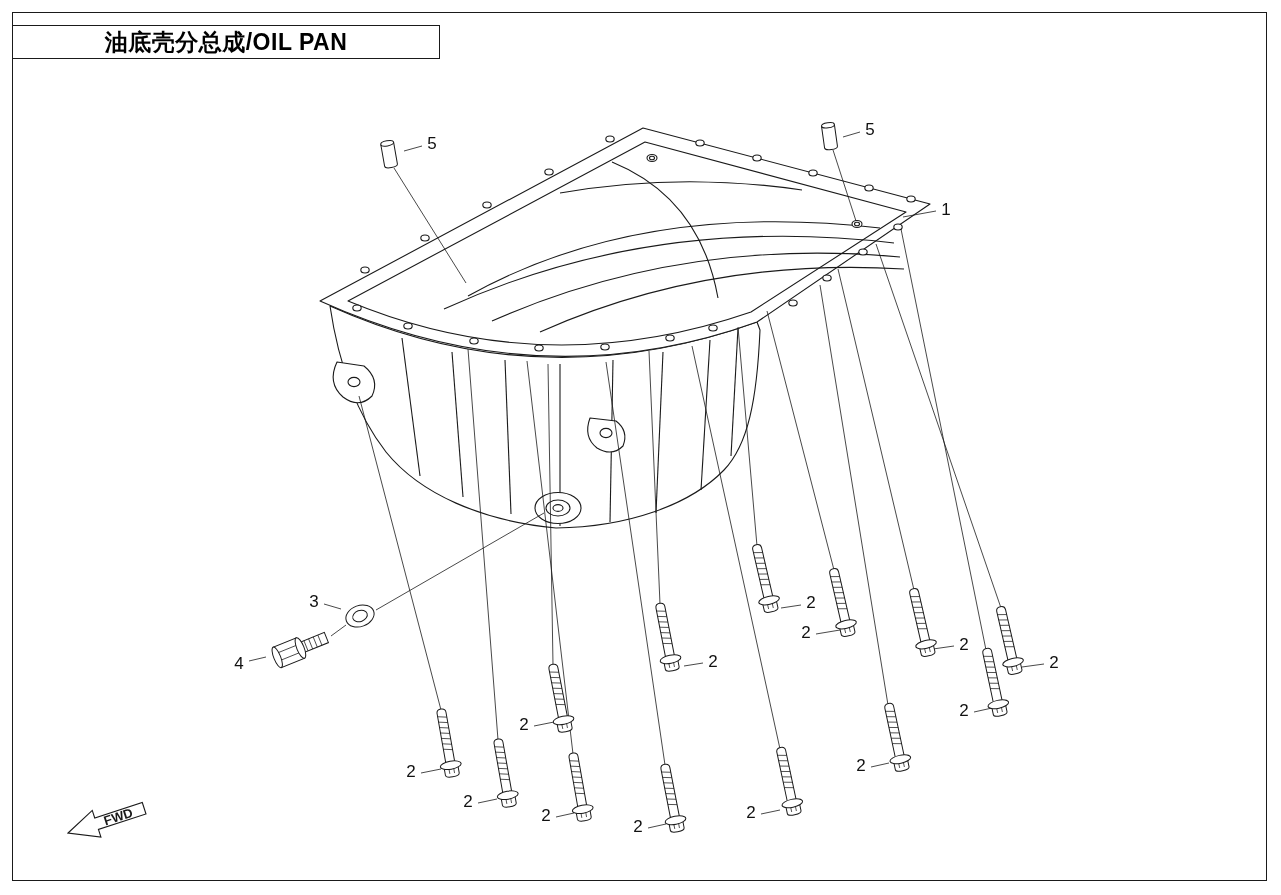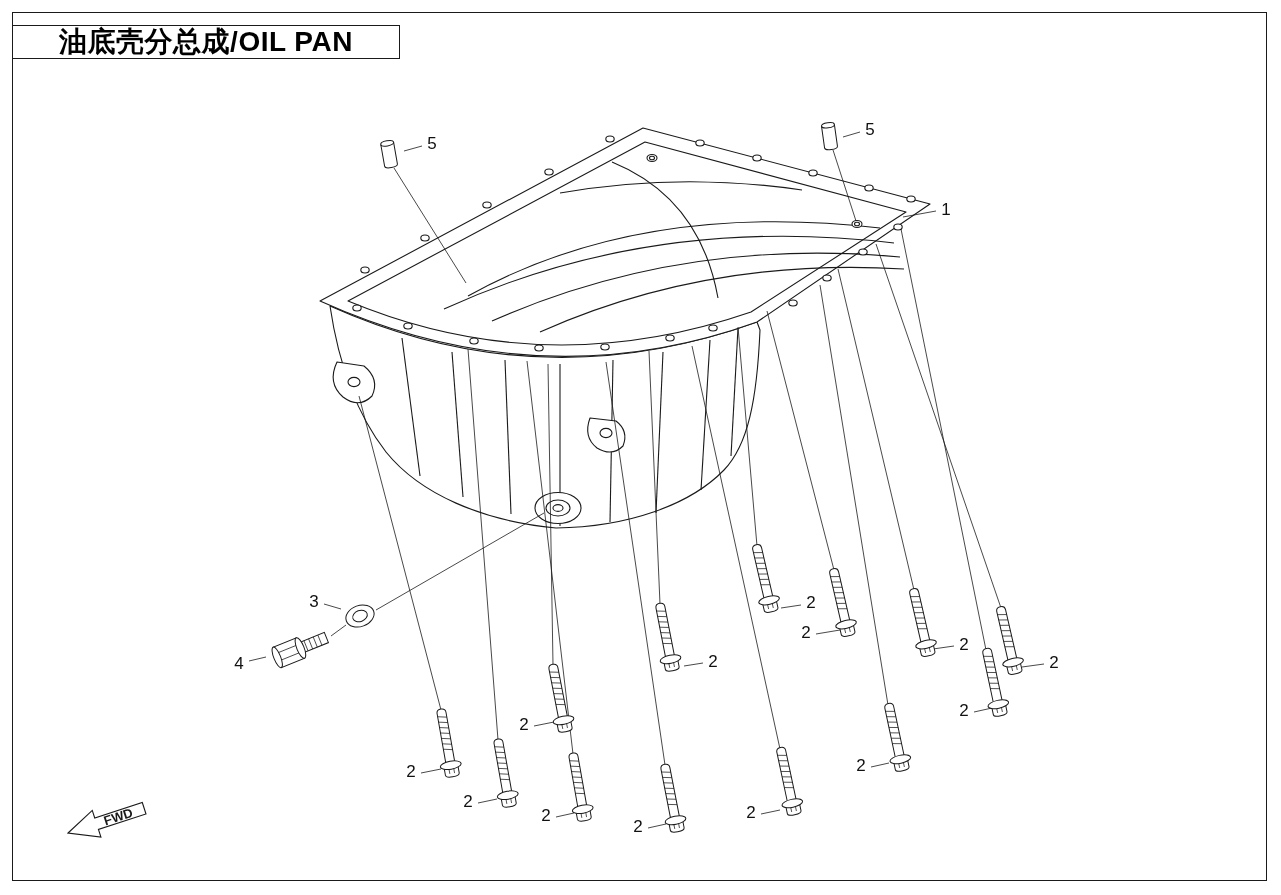--- a/index.html
+++ b/index.html
@@ -5,24 +5,24 @@
   html,body{margin:0;padding:0}
   body{
     width:1281px;height:895px;position:relative;overflow:hidden;
     background:#ffffff;font-family:"Liberation Sans",sans-serif;color:#111;
   }
   .page-border{
     position:absolute;left:12px;top:12px;width:1255px;height:869px;
     border:1.5px solid #1a1a1a;box-sizing:border-box;background:#fff;
   }
   .title-box{
-    position:absolute;left:12px;top:25px;width:388px;height:34px;
+    position:absolute;left:12px;top:25px;width:428px;height:34px;
     border:1.5px solid #1a1a1a;box-sizing:border-box;background:#fff;
     display:flex;align-items:center;justify-content:center;
-    font-weight:bold;font-size:28px;letter-spacing:0.5px;color:#000;z-index:5;text-align:right;
+    font-weight:bold;font-size:23px;letter-spacing:0.5px;color:#000;z-index:5;text-align:right;
   }
   svg.scene{position:absolute;left:0;top:0;z-index:2}
   .callout-layer{position:absolute;left:0;top:0;width:1281px;height:895px;z-index:4;pointer-events:none}
   .callout{
     position:absolute;transform:translate(-50%,-50%);
     font-size:17px;line-height:1;color:#111;background:transparent;
   }
   .leader{stroke:#1a1a1a;stroke-width:0.8}
 </style>
 </head>

